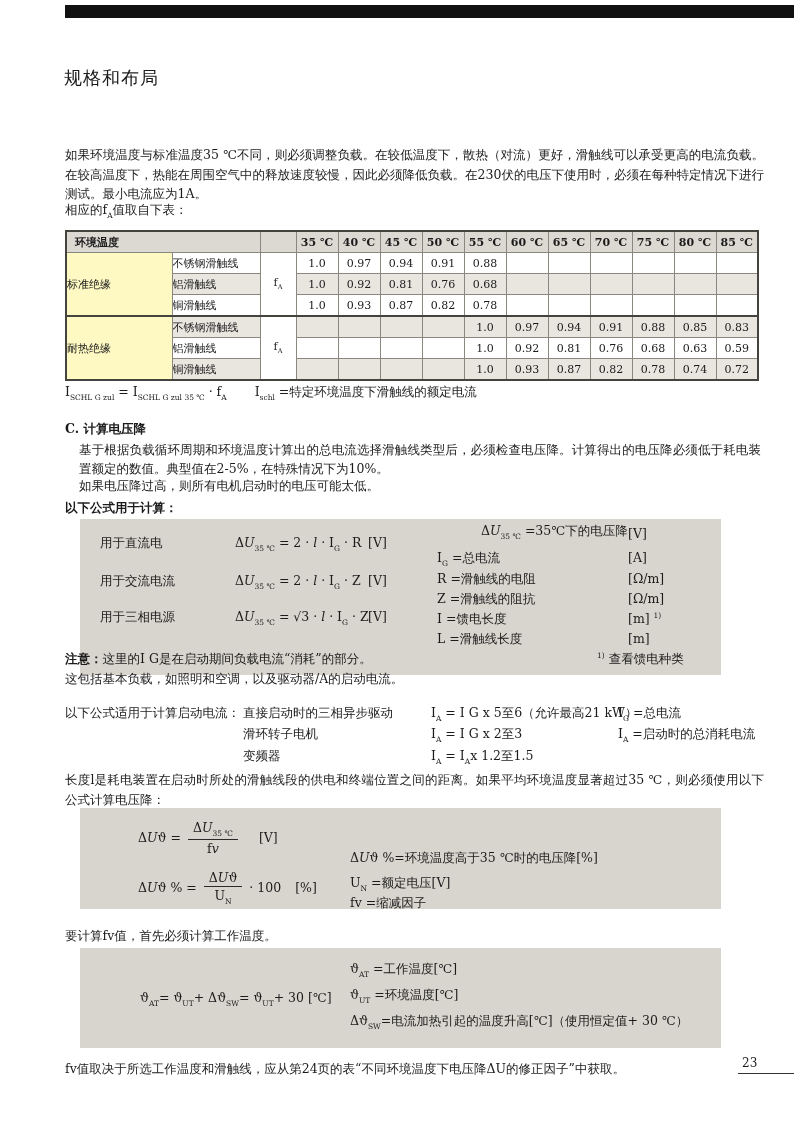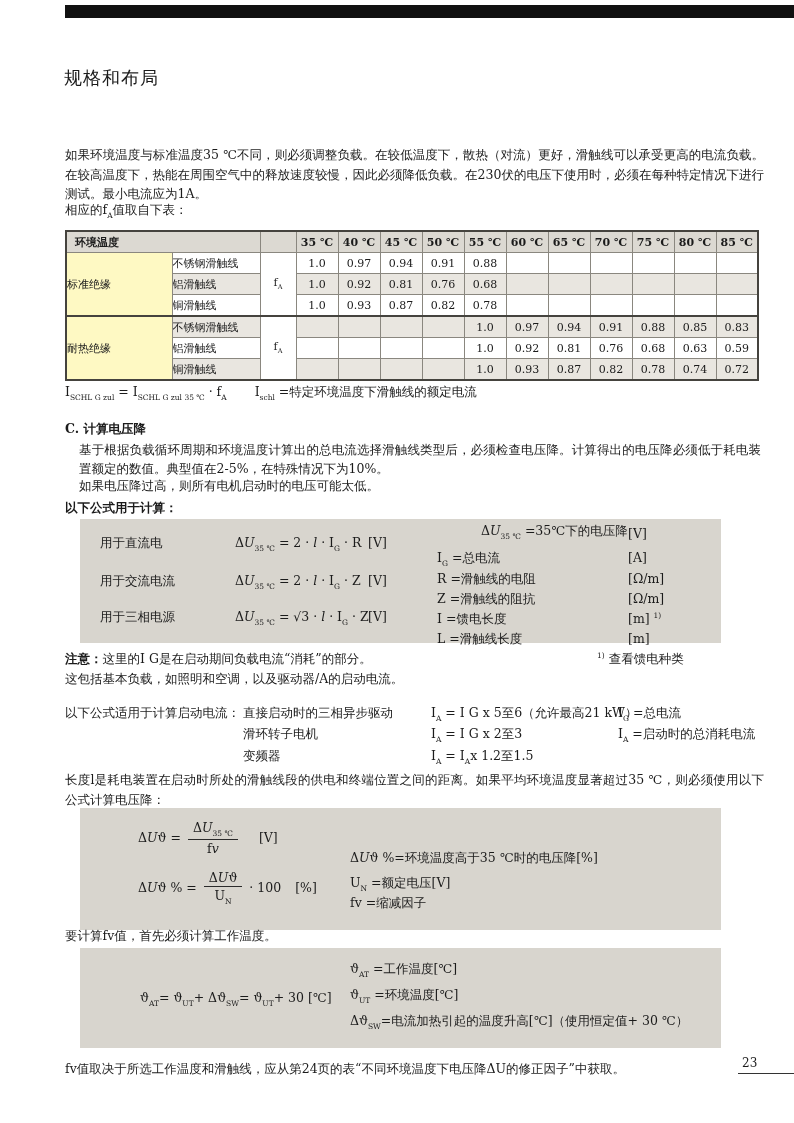--- a/index.html
+++ b/index.html
@@ -168,21 +168,21 @@
   <span>I<sub>SCHL G zul</sub> =  I<sub>SCHL G zul 35 ℃</sub> · f<sub>A</sub></span>
   <span style="display:inline-block;width:20px;"></span>
   <span>I<sub>schl</sub> =特定环境温度下滑触线的额定电流</span>
 </div>
 
 <div class="abs b" style="left:65px;top:421px;">C. 计算电压降</div>
 <div class="abs just" style="left:79px;top:440px;width:682px;line-height:19px;">基于根据负载循环周期和环境温度计算出的总电流选择滑触线类型后，必须检查电压降。计算得出的电压降必须低于耗电装置额定的数值。典型值在2-5%，在特殊情况下为10%。</div>
 <div class="abs" style="left:79px;top:478px;">如果电压降过高，则所有电机启动时的电压可能太低。</div>
 <div class="abs b" style="left:65px;top:500px;">以下公式用于计算：</div>
 
-<div class="abs gbox" style="top:519px;height:124px;">
+<div class="abs gbox" style="top:519px;height:156px;">
   <div class="abs" style="left:20px;top:16px;">用于直流电</div>
   <div class="abs" style="left:155px;top:16px;">Δ<i>U</i><sub>35 ℃</sub> = 2 · <i>l</i> · I<sub>G</sub> · R</div>
   <div class="abs" style="left:288px;top:16px;">[V]</div>
   <div class="abs" style="left:20px;top:54px;">用于交流电流</div>
   <div class="abs" style="left:155px;top:54px;">Δ<i>U</i><sub>35 ℃</sub> = 2 · <i>l</i> · I<sub>G</sub> · Z</div>
   <div class="abs" style="left:288px;top:54px;">[V]</div>
   <div class="abs" style="left:20px;top:90px;">用于三相电源</div>
   <div class="abs" style="left:155px;top:90px;">Δ<i>U</i><sub>35 ℃</sub> = √3 · <i>l</i> · I<sub>G</sub> · Z</div>
   <div class="abs" style="left:288px;top:90px;">[V]</div>
 
@@ -211,21 +211,21 @@
 <div class="abs" style="left:431px;top:705px;">I<sub>A</sub> = I G x 5至6（允许最高21 kW）</div>
 <div class="abs" style="left:618px;top:705px;">I<sub>G</sub> =总电流</div>
 <div class="abs" style="left:243px;top:726px;">滑环转子电机</div>
 <div class="abs" style="left:431px;top:726px;">I<sub>A</sub> = I G x 2至3</div>
 <div class="abs" style="left:618px;top:726px;">I<sub>A</sub> =启动时的总消耗电流</div>
 <div class="abs" style="left:243px;top:748px;">变频器</div>
 <div class="abs" style="left:431px;top:748px;">I<sub>A</sub> = I<sub>A</sub>x 1.2至1.5</div>
 
 <div class="abs just" style="left:65px;top:770px;width:699px;line-height:19.5px;">长度l是耗电装置在启动时所处的滑触线段的供电和终端位置之间的距离。如果平均环境温度显著超过35 ℃，则必须使用以下公式计算电压降：</div>
 
-<div class="abs gbox" style="top:808px;height:122px;">
+<div class="abs gbox" style="top:808px;height:101px;">
   <div class="abs frow" style="left:58px;top:12px;">
     <span>Δ<i>U</i>ϑ =</span>
     <span class="frac">
         <span class="num">Δ<i>U</i><sub>35 ℃</sub></span>
         <span class="den">f<i>v</i></span>
       </span>
     <span></span>
     <span class="funit">[V]</span>
   </div>
   <div class="abs frow" style="left:58px;top:62px;">

